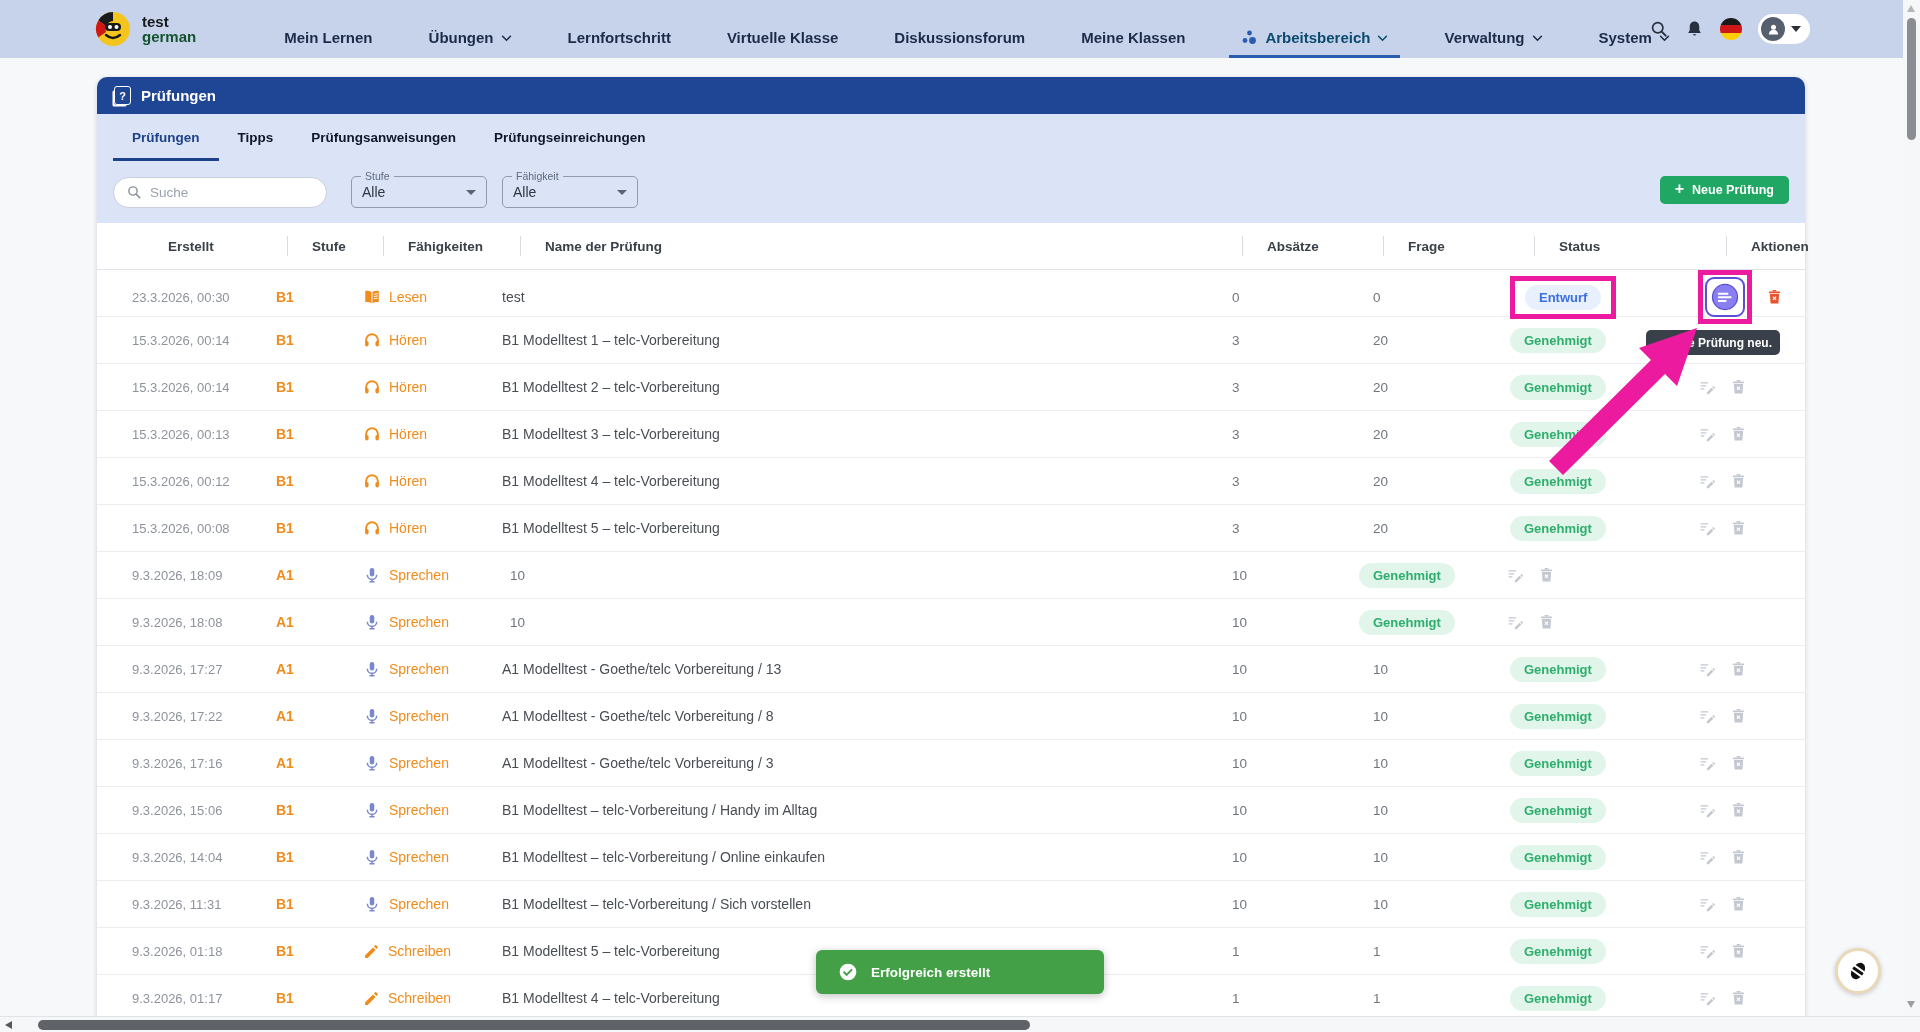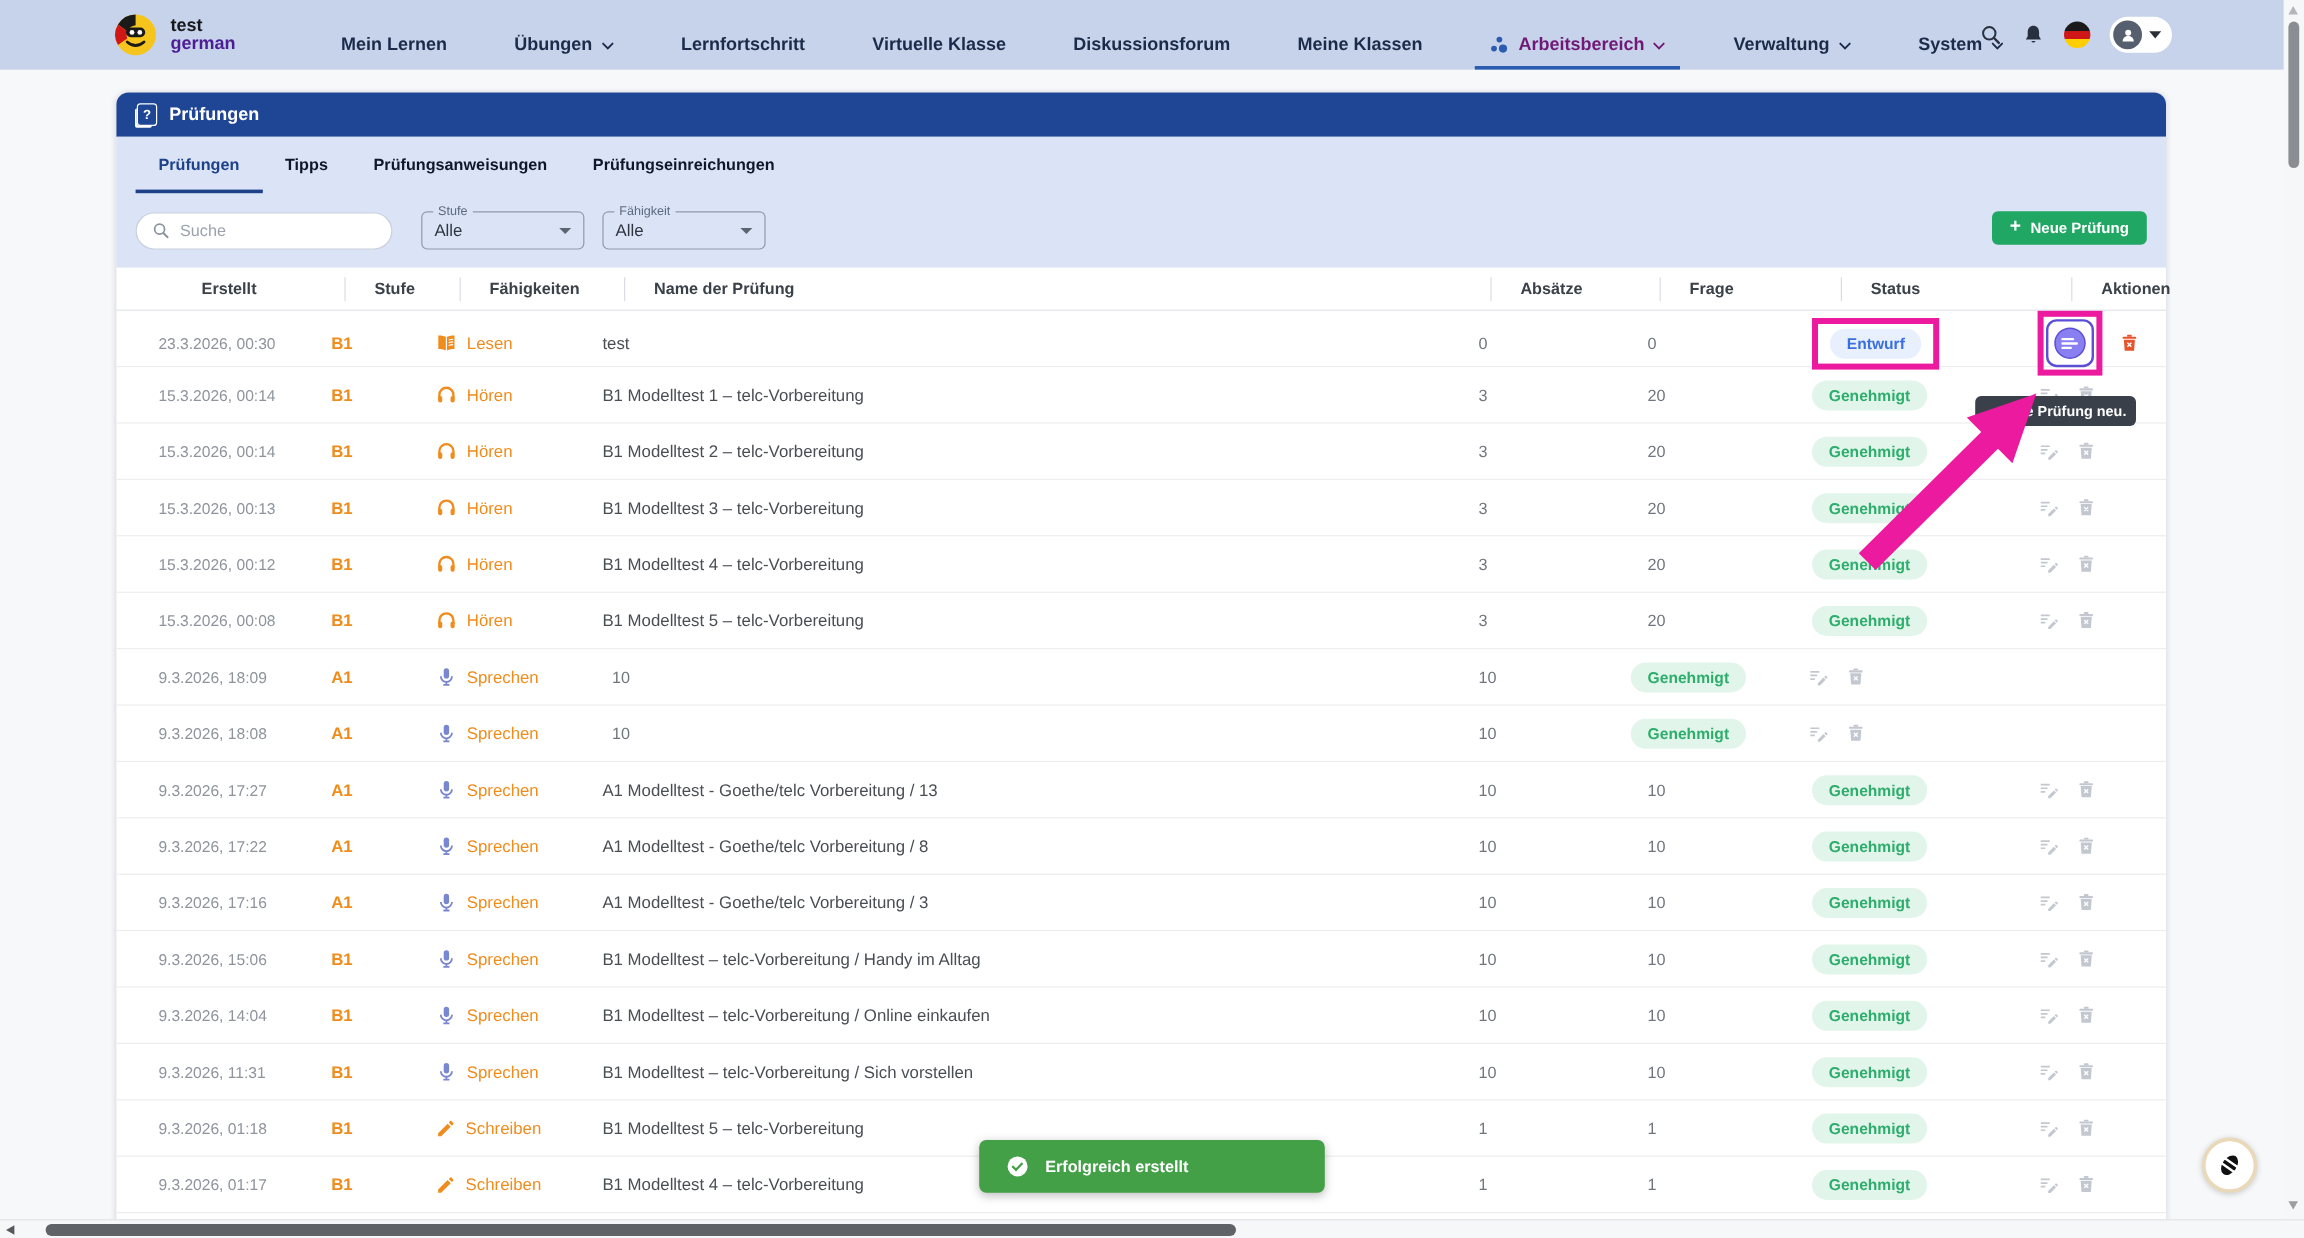--- a/index.html
+++ b/index.html
@@ -5,25 +5,25 @@
   * { margin:0; padding:0; box-sizing:border-box; }
   html,body { width:1920px; height:1032px; overflow:hidden; background:#f7f8fa;
               font-family:"Liberation Sans", sans-serif; }
 
   
   .navbar { position:absolute; left:0; top:0; width:1920px; height:58px;
             background:#c6d3ea; display:flex; align-items:center; z-index:10; }
   .logo { display:flex; align-items:center; gap:8px; margin-left:92px; }
   .logo-text { line-height:1.0; font-weight:bold; font-size:15px; }
   .logo-text .l1 { color:#16181c; }
-  .logo-text .l2 { color:#4c1d95; }
+  .logo-text .l2 { color:#14532d; }
   .nav-items { display:flex; align-items:stretch; height:58px; margin-left:60px; gap:0; }
   .nav-item { display:flex; align-items:center; gap:7px; padding:0 28px; position:relative;
               font-size:15px; font-weight:600; color:#1c2b4a; cursor:pointer; white-space:nowrap;margin-top:16px; }
-  .nav-item.active { color:#701a75; }
+  .nav-item.active { color:#0c4a6e; }
   .nav-item.active::after { content:''; position:absolute; left:16px; right:16px; bottom:0;
               height:3px; background:#2b5cb0; }
   .nav-chev { width:11px; height:7px; margin-top:2px; }
   .nav-right { position:absolute; right:110px; top:0; height:58px; display:flex;
                align-items:center; gap:16px; }
   .flag-circle { width:22px; height:22px; border-radius:50%;
        background:linear-gradient(#1a1a1a 0 34%, #cf1717 34% 67%, #ffce00 67% 100%); }
   .account-pill { background:#fff; border-radius:16px; height:30px; display:flex;
                   align-items:center; padding:0 9px 0 3px; gap:6px; }
   .avatar { width:24px; height:24px; border-radius:50%; background:#565f6e; display:flex;
@@ -66,21 +66,21 @@
          color:#fff; border:none; border-radius:5px; font-size:12.5px; font-weight:bold;
          display:flex; align-items:center; gap:8px; padding:0 15px; cursor:pointer;
          font-family:"Liberation Sans",sans-serif; }
   .new-btn .plus { font-size:16px; font-weight:bold; margin-top:-2px; }
 
   
   .table { width:1708px; }
   .trow, .thead { display:grid;
      grid-template-columns:154px 96px 137px 722px 141px 151px 192px 115px;
      align-items:center; }
-  .thead { height:36px; border-bottom:1px solid #e2e4e8;padding-left:36px; }
+  .thead { height:47px; border-bottom:1px solid #e2e4e8;padding-left:36px; }
   .th { display:flex; align-items:center; height:20px; font-size:13.5px; font-weight:bold;
         color:#3a4149; padding-left:24px; border-left:1px solid #d9dce2; }
   .th:first-child { border-left:none; padding-left:35px; }
   .trow { height:47px; border-bottom:1px solid #ededf0; }
   .cell-created { padding-left:35px; font-size:13px; color:#8e939c; }
   .cell-level { padding-left:25px; font-size:14px; font-weight:600; color:#f08c1c; }
   .cell-skill { padding-left:16px; display:flex; align-items:center; gap:8px; font-size:14px;
                 color:#f08c1c; }
   .cell-skill .sk-ic { display:flex; color:#f08c1c; }
   .cell-skill .sk-ic.blue { color:#7987cf; }

